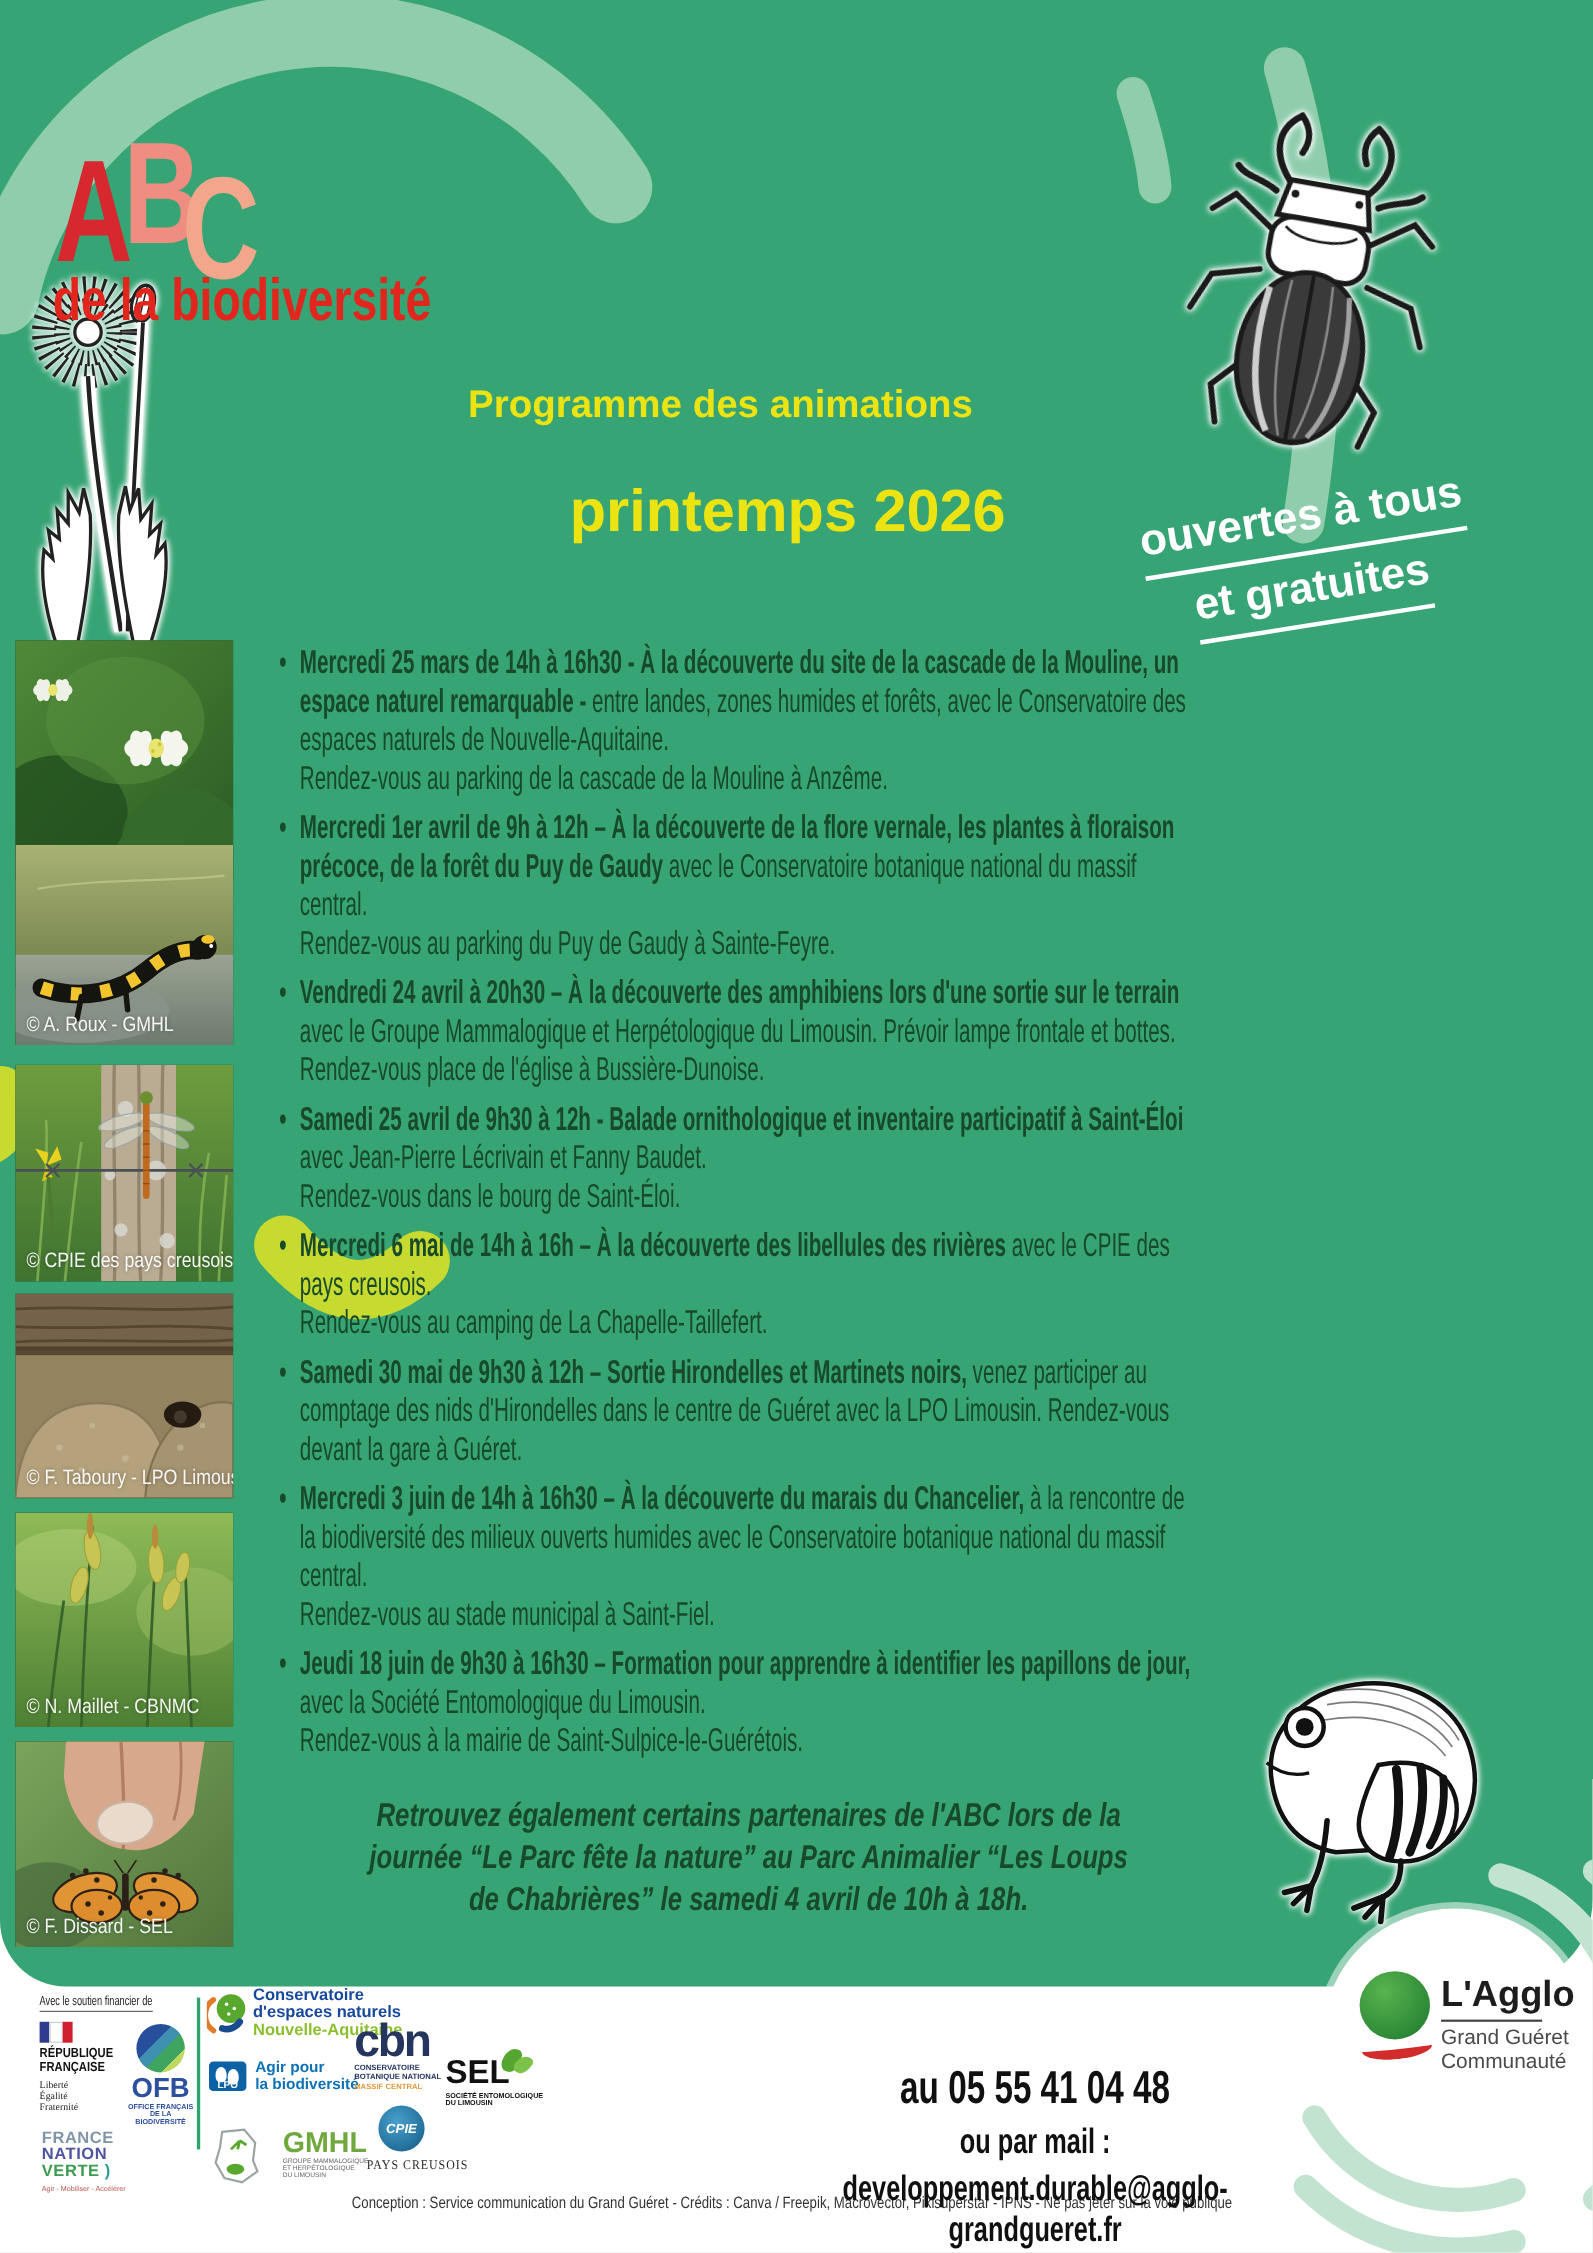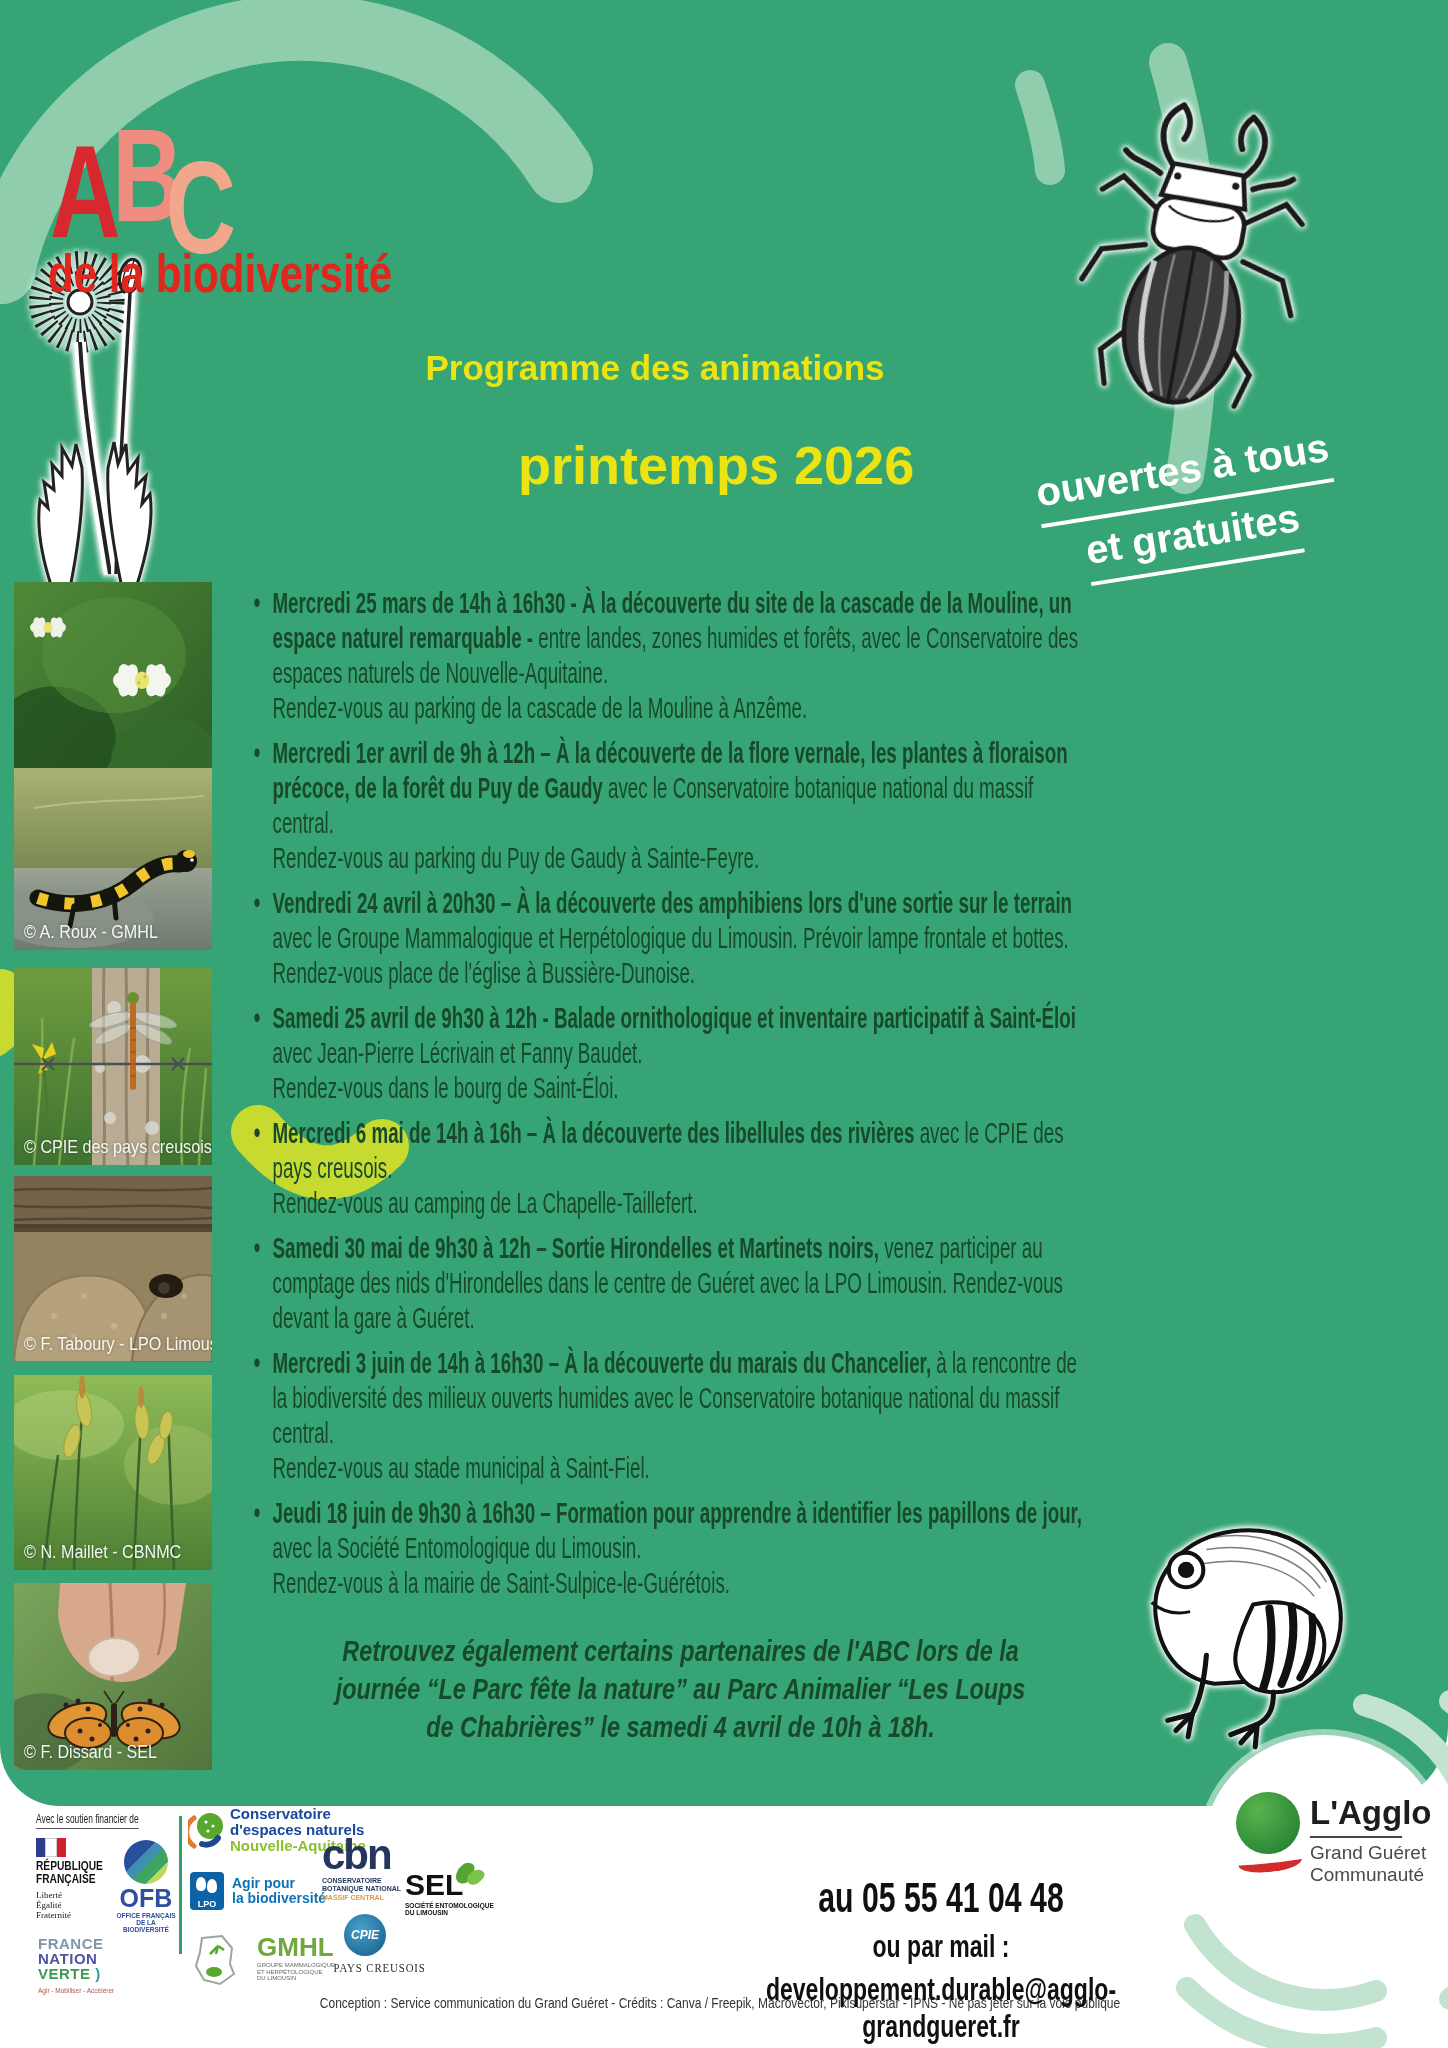--- a/index.html
+++ b/index.html
@@ -82,21 +82,21 @@
   .fnv{left:38px;top:1936px;z-index:6;line-height:15px;}
   .fnv b{font-size:15px;letter-spacing:.5px;}
   .fnv .l1{color:#8195a8;}.fnv .l2{color:#4d55a0;}.fnv .l3{color:#3d9b4f;}.fnv .par{color:#2aa198;}
   .fnv .tag{font-size:6.5px;color:#b5534f;margin-top:2px;}
   .divider{left:179px;top:1816px;width:3px;height:138px;background:#2fa36e;z-index:6;}
   .cen{left:188px;top:1806px;display:flex;gap:4px;z-index:6;}
   .cen .txt div{font-size:15px;font-weight:bold;line-height:16px;}
   .cen .c1,.cen .c2{color:#16489c;}
   .cen .c3{color:#8bbf2e;}
   .lpo{left:190px;top:1872px;display:flex;gap:8px;z-index:6;align-items:center;}
-  .lpo .sq{width:34px;height:38px;background:#0d62a5;border-radius:4px;position:relative;}
+  .lpo .sq{width:34px;height:27px;background:#0d62a5;border-radius:4px;position:relative;}
   .lpo .sq i{position:absolute;left:6px;top:5px;width:10px;height:14px;background:#fff;border-radius:50% 50% 40% 40%;}
   .lpo .sq i+i{left:17px;top:7px;}
   .lpo .sq em{position:absolute;left:0;right:0;bottom:1px;text-align:center;color:#fff;
               font-style:normal;font-size:9px;font-weight:bold;}
   .lpo .txt{font-size:14px;font-weight:bold;color:#0d72b5;line-height:15px;white-space:pre-line;}
   .gmhl{left:192px;top:1934px;display:flex;gap:21px;align-items:flex-start;z-index:6;}
   .gmhl .gname{font-size:26px;font-weight:bold;color:#70a83d;line-height:26px;}
   .gmhl .gsub{font-size:6px;color:#666;white-space:pre-line;line-height:6.5px;margin-top:2px;}
   .cbn{left:322px;top:1836px;z-index:6;}
   .cbn .big{font-size:42px;font-weight:bold;color:#25355e;letter-spacing:-2px;line-height:38px;}

